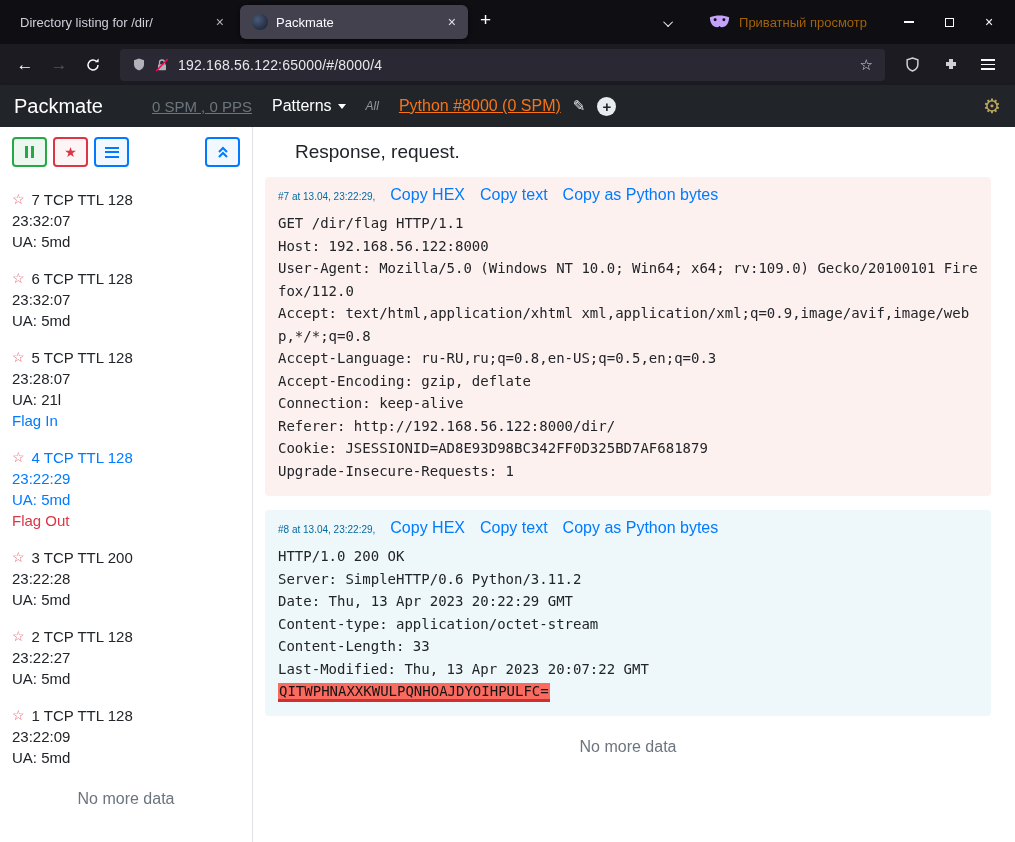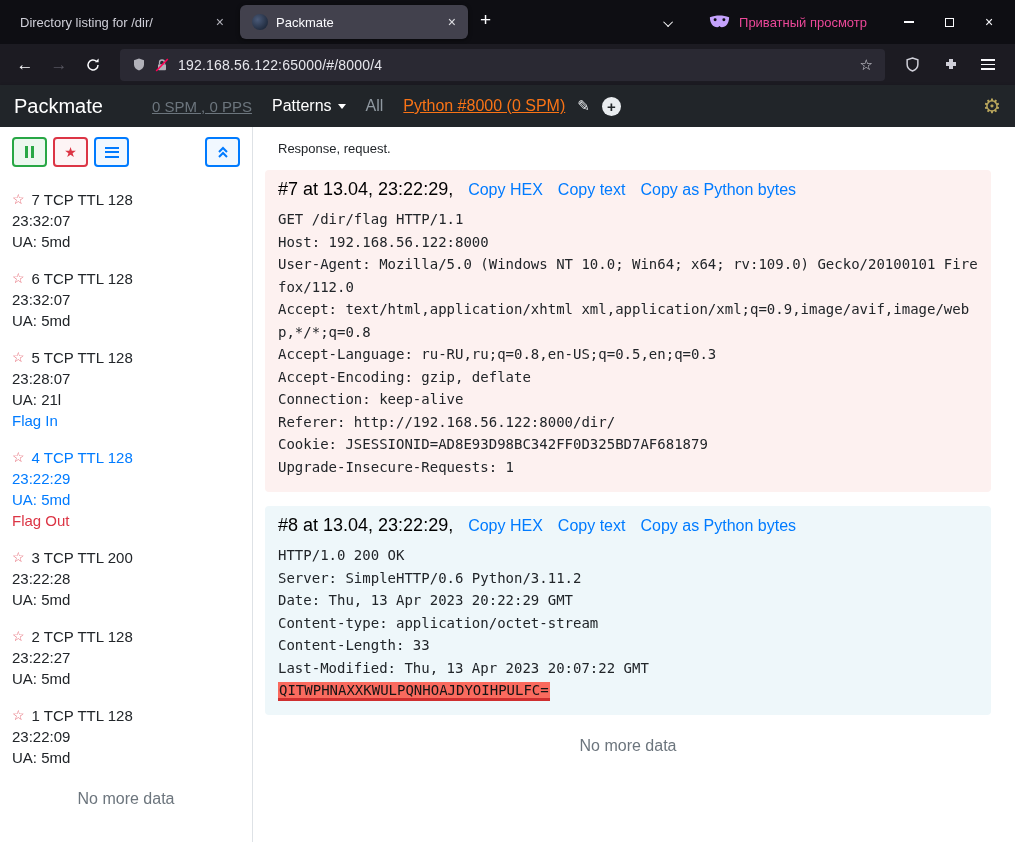--- a/index.html
+++ b/index.html
@@ -11,21 +11,21 @@
   .tabbar { height:44px; flex:0 0 44px; background:#0e0e13; display:flex; align-items:center; padding:0 6px 0 6px; }
   .tab { height:34px; width:228px; border-radius:6px; display:flex; align-items:center; gap:8px; padding:0 8px 0 12px; color:#cfcfd8; font-size:13px; margin:0 2px; }
   .tab.active { background:#42414d; color:#fbfbfe; box-shadow:0 1px 4px rgba(0,0,0,.45); }
   .tab-title { flex:1; white-space:nowrap; overflow:hidden; }
   .tab-close { font-size:14px; opacity:.85; padding:0 4px; }
   .favicon { width:16px; height:16px; flex:0 0 16px; border-radius:50%; background:radial-gradient(circle at 35% 35%, #4a5a78, #121b2a); }
   .newtab { color:#fbfbfe; font-size:19px; padding:2px 10px 6px; }
   .spacer { flex:1; }
   .tab-overflow { padding:8px 10px; margin-right:26px; }
   .chev { display:inline-block; width:7px; height:7px; border-left:1.5px solid #fbfbfe; border-bottom:1.5px solid #fbfbfe; transform:rotate(-45deg) translateY(-2px); }
-  .private-badge { display:flex; align-items:center; gap:9px; color:#ec4899; font-size:13px; margin-right:22px; }
+  .private-badge { display:flex; align-items:center; gap:9px; color:#a16207; font-size:13px; margin-right:22px; }
   .win-controls { display:flex; align-items:center; }
   .wc { width:40px; height:34px; display:flex; align-items:center; justify-content:center; color:#fbfbfe; font-size:14px; }
   .wc-min-bar { width:10px; height:1.5px; background:#fbfbfe; display:inline-block; }
   .wc-max-box { width:9px; height:9px; border:1.5px solid #fbfbfe; display:inline-block; }
 
   
   .navbar { height:41px; flex:0 0 41px; background:#1c1b22; display:flex; align-items:center; padding:0 10px; gap:4px; }
   .navbtn { width:30px; height:30px; display:flex; align-items:center; justify-content:center; color:#fbfbfe; font-size:17px; border-radius:4px; }
   .navbtn.disabled { color:#56555f; }
   .urlbar { flex:1; height:32px; background:#2a2933; border-radius:4px; display:flex; align-items:center; gap:9px; padding:0 12px; margin:0 8px; }
@@ -34,21 +34,21 @@
   .right-icons { display:flex; align-items:center; gap:8px; margin-right:2px; }
   .hamburger { display:flex; flex-direction:column; gap:3px; padding:6px; }
   .hb { width:14px; height:1.5px; background:#fbfbfe; }
 
   
   .appheader { height:42px; flex:0 0 42px; background:#212529; display:flex; align-items:center; gap:20px; padding:0 14px; box-shadow:0 1px 3px rgba(0,0,0,.35); }
   .brand { color:#fff; font-size:20px; }
   .stats { color:#6c757d; font-size:15px; text-decoration:underline;margin-left:29px; }
   .patterns { color:#fff; font-size:16px; display:flex; align-items:center; gap:6px; }
   .caret { width:0; height:0; border-left:4px solid transparent; border-right:4px solid transparent; border-top:5px solid #fff; }
-  .all { color:#9099a1; font-size:16px; }
+  .all { color:#9099a1; font-size:12px;font-style:italic; }
   .service-group { display:flex; align-items:center; gap:12px; }
   .service { color:#f97316; font-size:16px; text-decoration:underline; }
   .edit { color:#e9ecef; font-size:15px; }
   .pluscircle { width:19px; height:19px; border-radius:50%; background:#e9ecef; color:#212529; display:flex; align-items:center; justify-content:center; font-size:15px; font-weight:bold; line-height:1; }
   .gear { margin-left:auto; color:#b9a65c; font-size:20px; }
 
   
   .content { flex:1; min-height:0; display:flex; background:#fff; }
 
   .sidebar { width:253px; flex:0 0 253px; border-right:1px solid #dee2e6; padding:10px 12px; overflow:hidden; }
@@ -63,26 +63,26 @@
 
   .stream { margin-bottom:16px; font-size:15px; line-height:21px; color:#212529; }
   .stream .row1 { display:flex; align-items:center; gap:7px; }
   .s-star { color:#e4606d; font-size:14px; }
   .stream.selected .title, .stream.selected .time, .stream.selected .ua { color:#007bff; }
   .flag-in { color:#007bff; }
   .flag-out { color:#dc3545; }
   .no-more { color:#6c757d; text-align:center; margin-top:22px; font-size:16px; }
 
   .main { flex:1; min-width:0; padding:14px 24px 0 12px; overflow:hidden; }
-  .filter-line { font-size:13px; color:#212529; margin-left:13px; margin-bottom:2px; }
+  .filter-line { font-size:19px; color:#212529; margin-left:30px; margin-bottom:2px; }
   .card { border-radius:4px; padding:9px 13px 14px; margin-top:14px; }
   .card.request { background:#fdf1f0; }
   .card.response { background:#eef7fa; }
   .card-head { display:flex; align-items:baseline; gap:15px; margin-bottom:8px; }
-  .pkt-id { font-size:18px; color:#000000; }
+  .pkt-id { font-size:10px; color:#0369a1; }
   .copy-link { font-size:16px; color:#007bff; cursor:pointer; }
   .card-body { font-family:"DejaVu Sans Mono", monospace; font-size:14px; line-height:22.5px; color:#212529; white-space:pre-wrap; word-break:break-all; }
   .flag-row { font-family:"DejaVu Sans Mono", monospace; font-size:14px; line-height:22px; }
   .flag-chunk { background:#fa6a5e; border-bottom:3px solid #ce2f2f; color:#151515; padding:0 1px; }
 </style>
 </head>
 <body>
 
 <div class="window">
 

